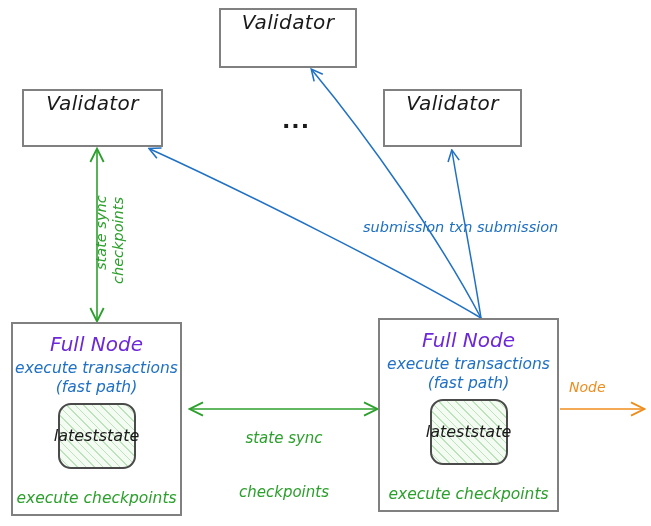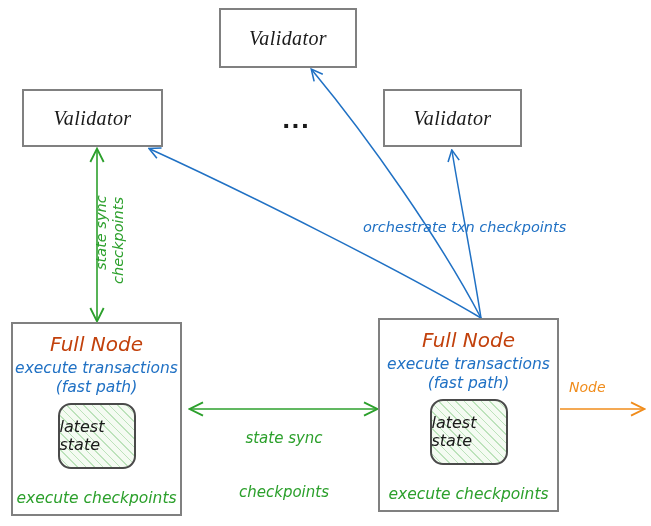--- a/index.html
+++ b/index.html
@@ -31,34 +31,33 @@
   .box-title {
     text-align: center;
     color: #1a1a1a;
     font-size: 20px;
     font-style: italic;
     letter-spacing: 0.4px;
     white-space: nowrap;
   }
   .validator-box {
     display: flex;
-    align-items: center;
+    align-items: flex-start;
     justify-content: center;
-    font-family: Liberation Serif, serif;
   }
   .fullnode-box {
     display: flex;
     flex-direction: column;
     align-items: center;
     padding-top: 8px;
   }
   .fn-title {
     font-size: 20px;
     font-style: italic;
-    color: #c2410c;
+    color: #6d28d9;
     margin-bottom: 3px;
   }
   .fn-blue {
     color: #2071c4;
     font-size: 15.5px;
     text-align: center;
     line-height: 1.22;
     font-style: italic;
   }
   .fn-green {
@@ -66,22 +65,22 @@
     font-size: 15.5px;
     text-align: right;
     font-style: italic;
   }
   .state-box {
     width: 74px;
     height: 62px;
     border: 2px solid #4a4a4a;
     border-radius: 13px;
     display: flex;
-    flex-direction: column;
-    align-items: flex-start;
+    flex-direction: row;
+    align-items: center;
     justify-content: center;
     background-color: #f4fbf2;
     background-image: repeating-linear-gradient(
       45deg,
       rgba(60,170,60,0.30) 0px,
       rgba(60,170,60,0.30) 1px,
       rgba(255,255,255,0) 1px,
       rgba(255,255,255,0) 6px
     );
     font-size: 16px;
@@ -194,17 +193,17 @@
   </div>
 
   <div class="vert-label" style="left:93px; top:270px;">state sync</div>
   <div class="vert-label" style="left:110px; top:284px;">checkpoints</div>
 
   <div class="edge-label lbl-green" style="left:228px; top:393px; width:112px;">
     <div>state sync</div>
     <div>checkpoints</div>
   </div>
 
-  <div class="edge-label lbl-blue" style="left:363px; top:219px;">orchestrate txn checkpoints</div>
+  <div class="edge-label lbl-blue" style="left:363px; top:219px;">submission txn submission</div>
 
   <div class="edge-label lbl-orange" style="left:569px; top:379px;">Node</div>
 
 </div>
 
 </body></html>

